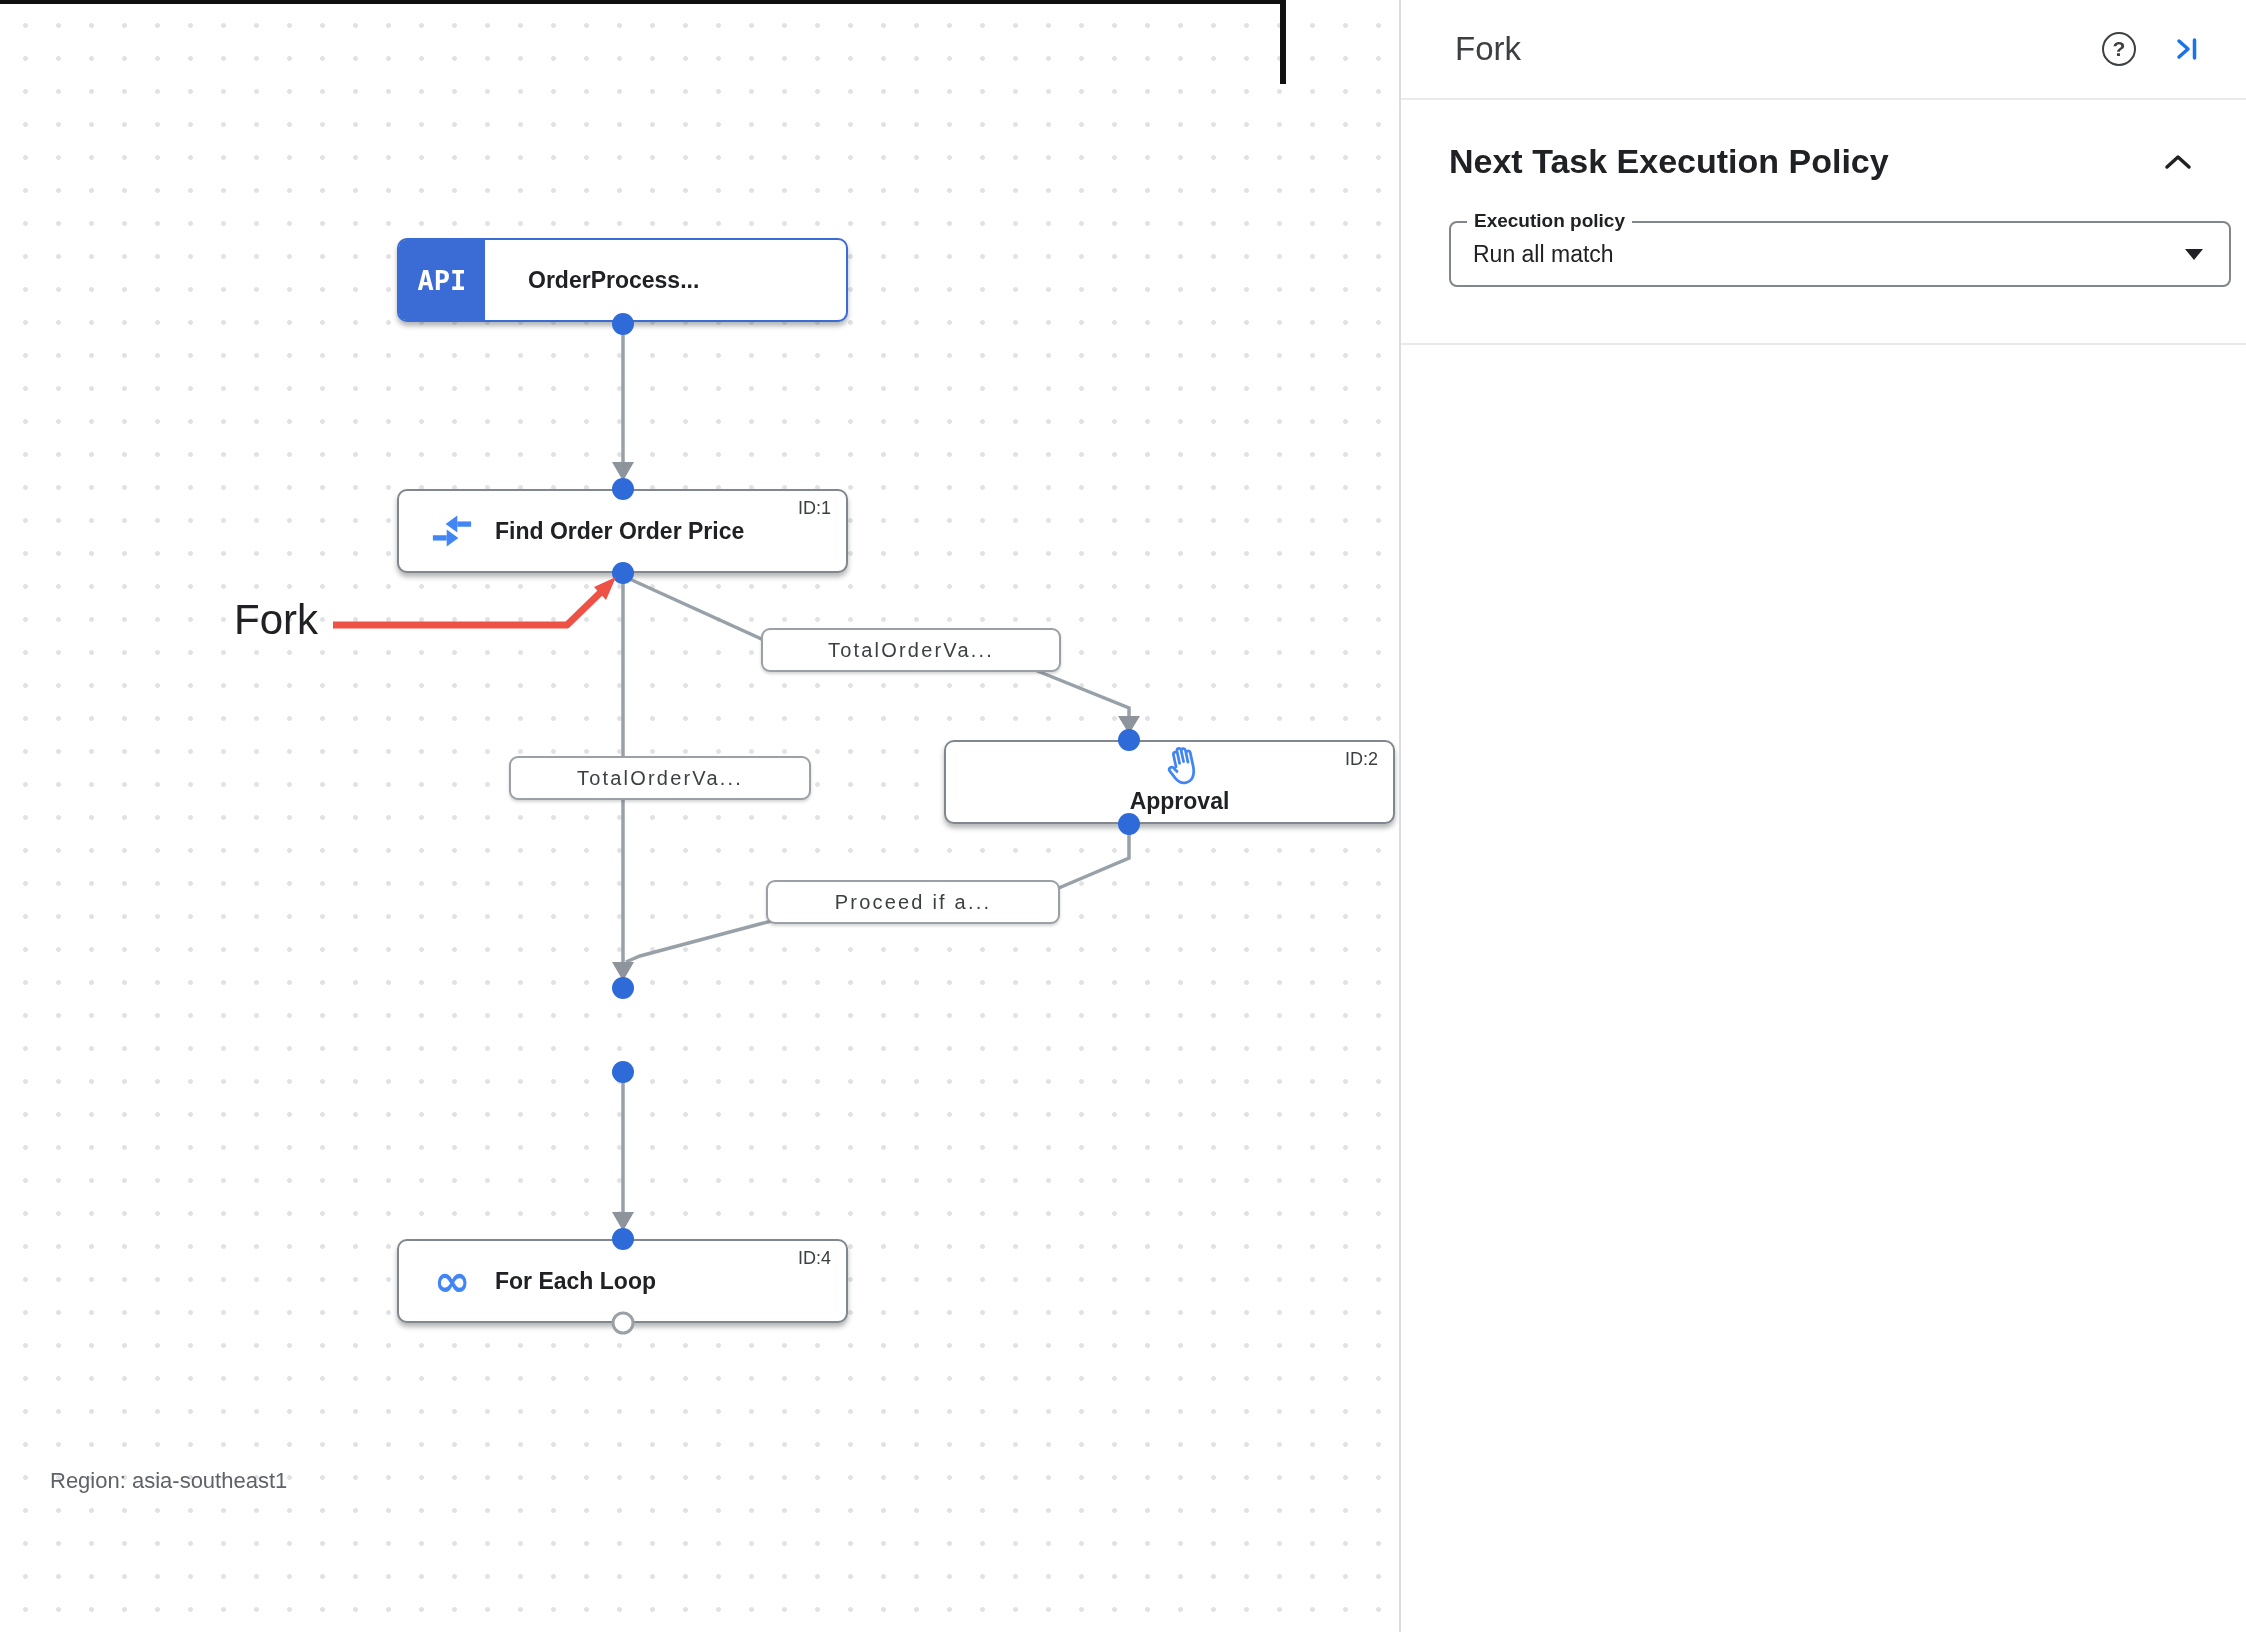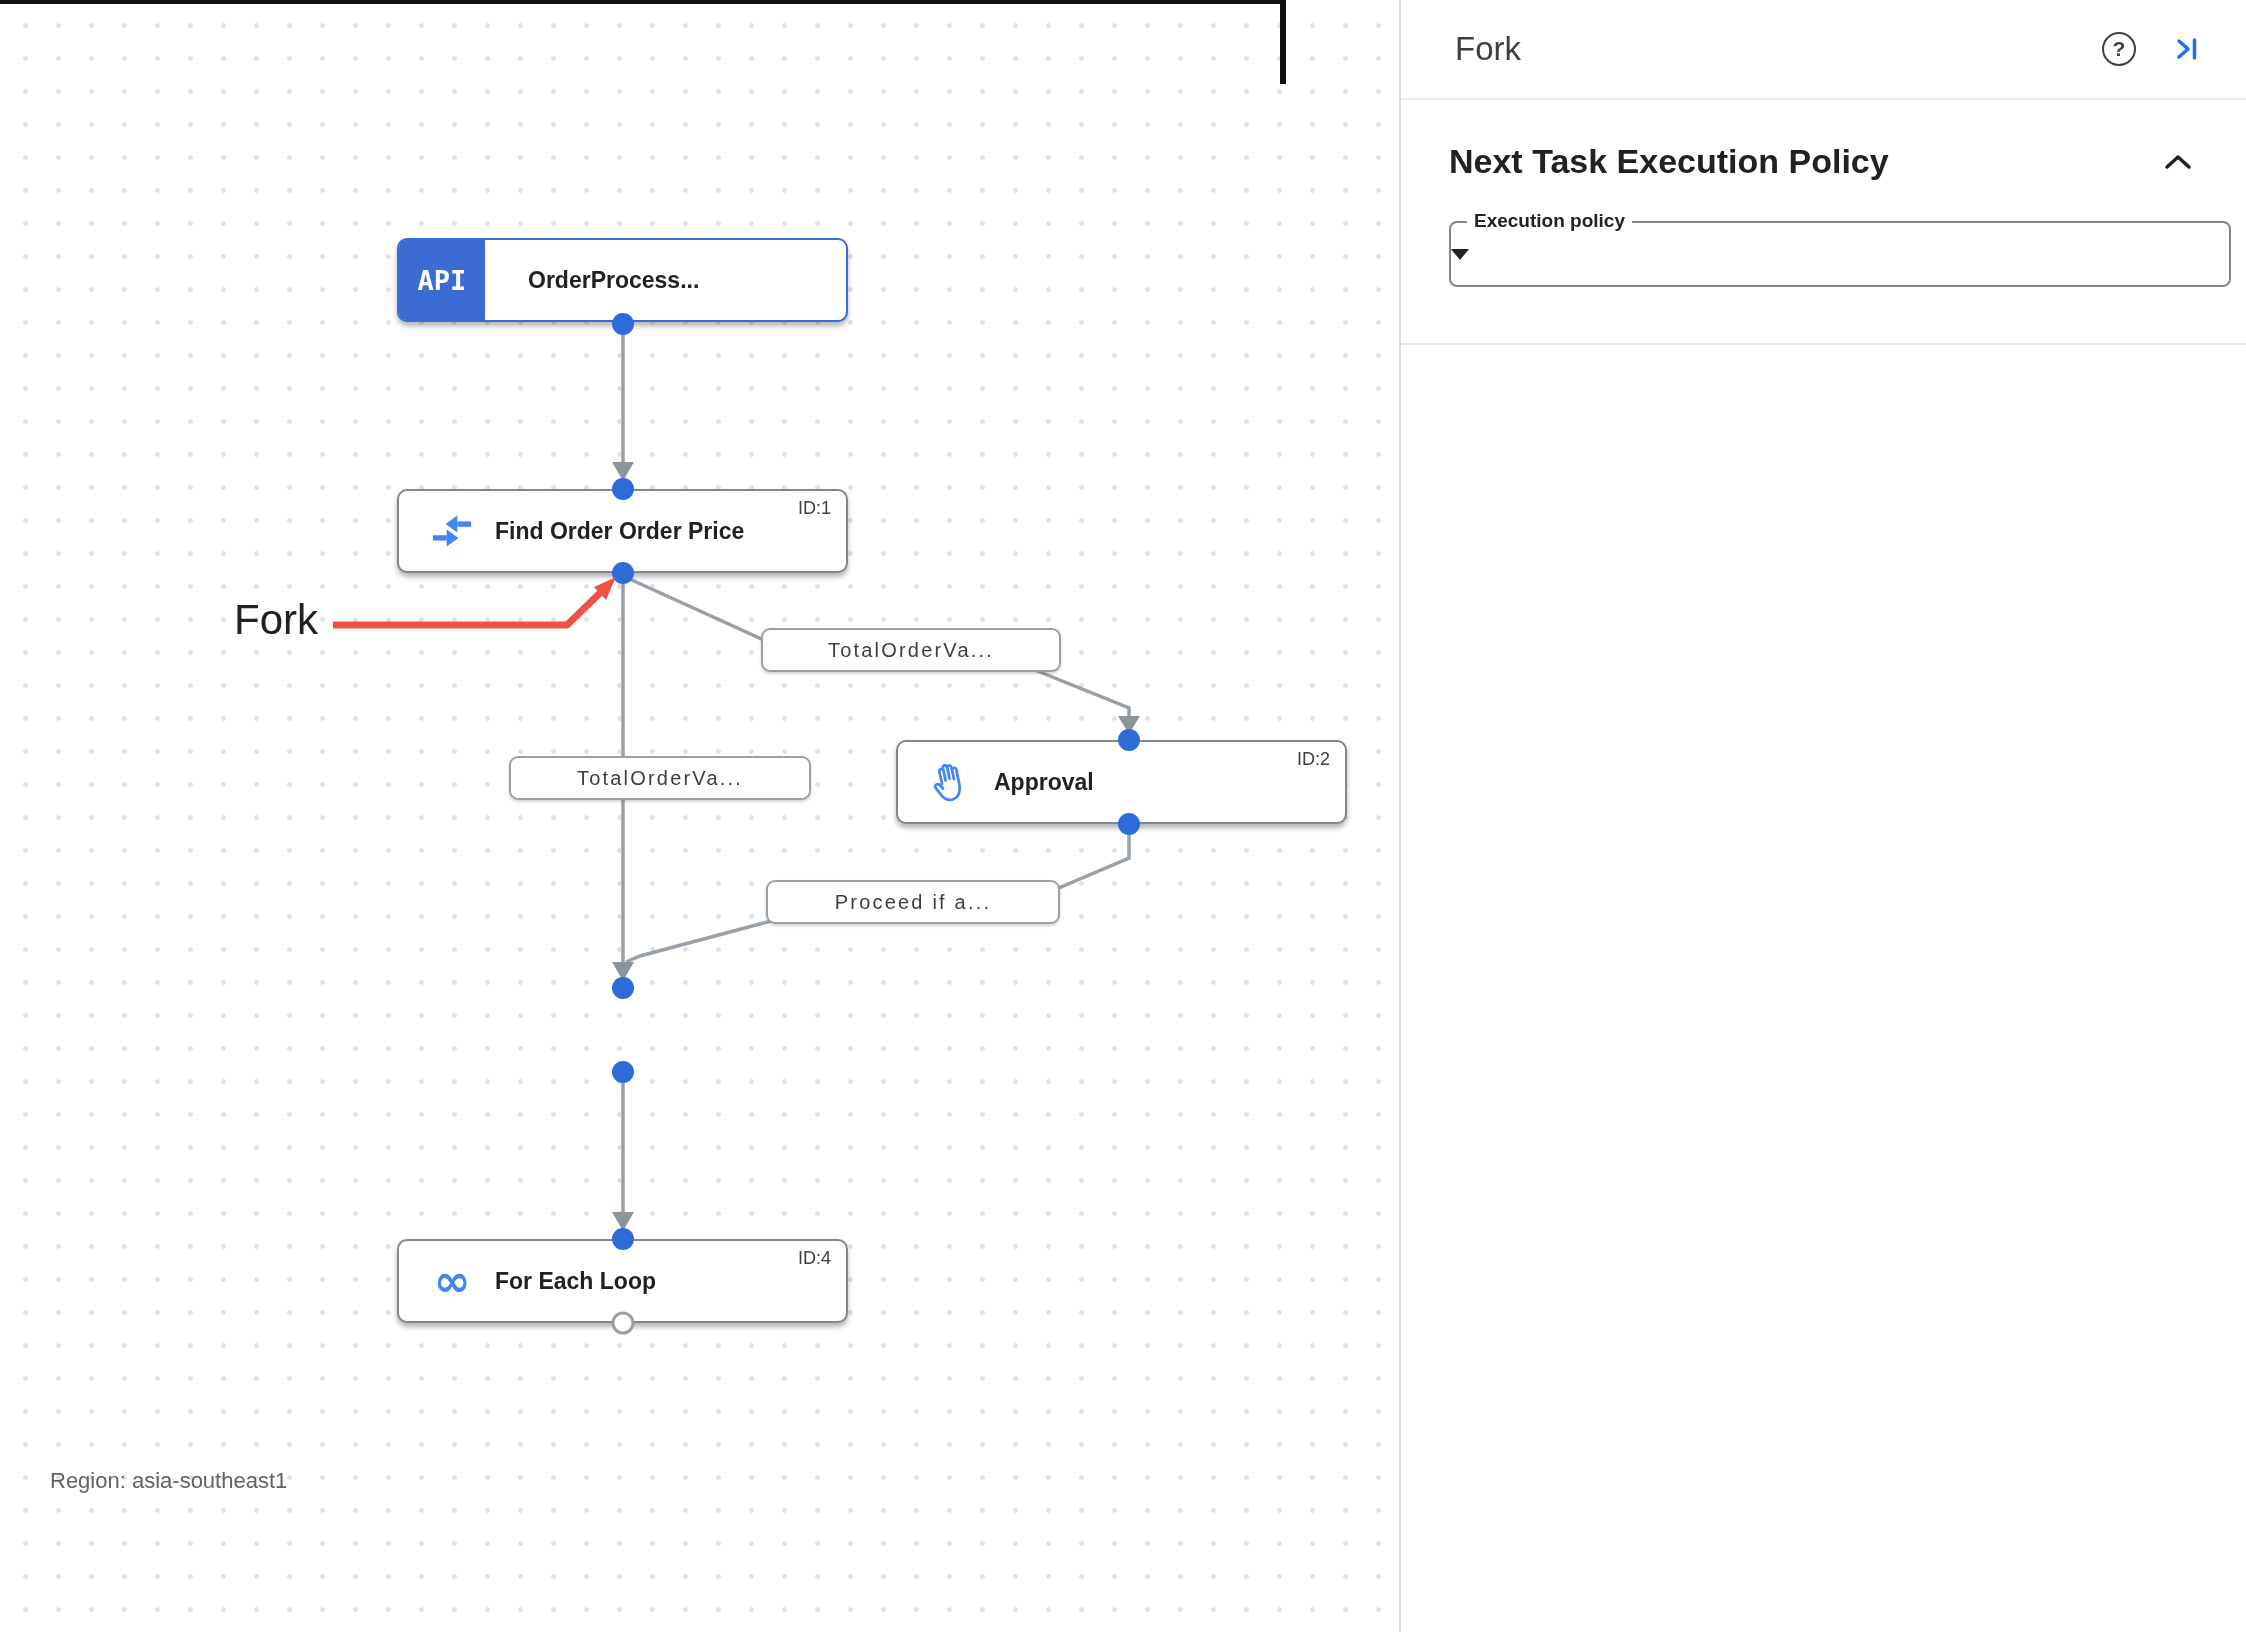--- a/index.html
+++ b/index.html
@@ -115,21 +115,21 @@
             <line x1="2" y1="22.5" x2="15" y2="22.5" stroke-width="5"></line>
             <polygon points="15,14.5 26,22.5 15,30.5" stroke="none"></polygon>
             <line x1="38" y1="9.5" x2="25" y2="9.5" stroke-width="5"></line>
             <polygon points="25,1.5 14,9.5 25,17.5" stroke="none"></polygon>
           </g>
         </svg>
       </span>
       <span class="node-title">Find Order Order Price</span>
     </div>
 
-    <div class="dia-node" style="left:896px; top:740px;">
+    <div class="dia-node" style="left:944px; top:740px;flex-direction:column;">
       <span class="node-id">ID:2</span>
       <span class="node-icon">
         <svg width="44" height="46" viewBox="0 0 24 24" style="transform:rotate(-12deg);">
           <path fill="none" stroke="#4285f4" stroke-width="1.5" stroke-linecap="round" stroke-linejoin="round" d="M7 12 V5.2 a1.15 1.15 0 0 1 2.3 0 V10.5
                M9.3 10.5 V3.6 a1.15 1.15 0 0 1 2.3 0 V10
                M11.6 10 V4.2 a1.15 1.15 0 0 1 2.3 0 V10.8
                M13.9 10.8 V6 a1.15 1.15 0 0 1 2.3 0 V13.5
                C16.2 18.5 14 21.5 10.5 21.5 C8 21.5 6.6 20.3 5.4 18
                L3.2 13.6 A1.35 1.35 0 0 1 5.5 12.2 L7 14.6"></path>
         </svg>
@@ -193,18 +193,19 @@
         <div class="section-title">Next Task Execution Policy</div>
         <div class="chevron-up">
           <svg width="28" height="16" viewBox="0 0 28 16">
             <polyline points="3,13 14,3 25,13" fill="none" stroke="#202124" stroke-width="3.5" stroke-linecap="round" stroke-linejoin="round"></polyline>
           </svg>
         </div>
       </div>
 
       <div class="select-field">
         <div class="select-label">Execution policy</div>
+        <div class="select-value">Run all match</div>
         <div class="select-caret"></div>
       </div>
     </div>
 
   </div>
 </div>
 
 </body></html>

